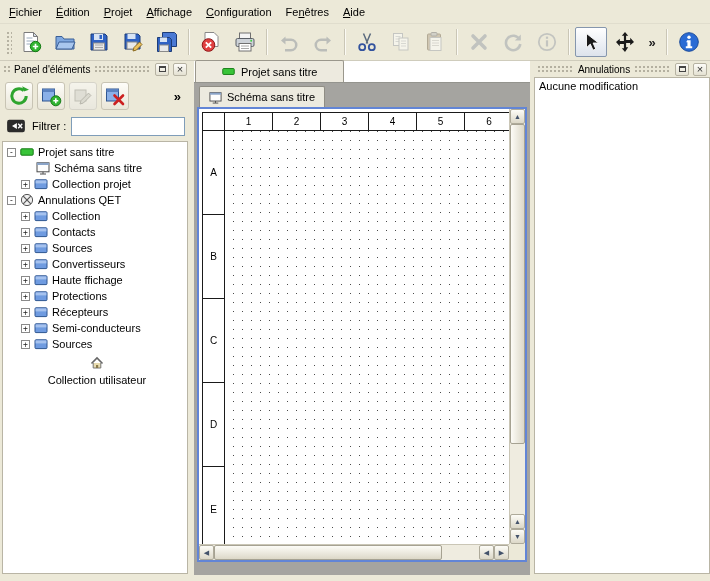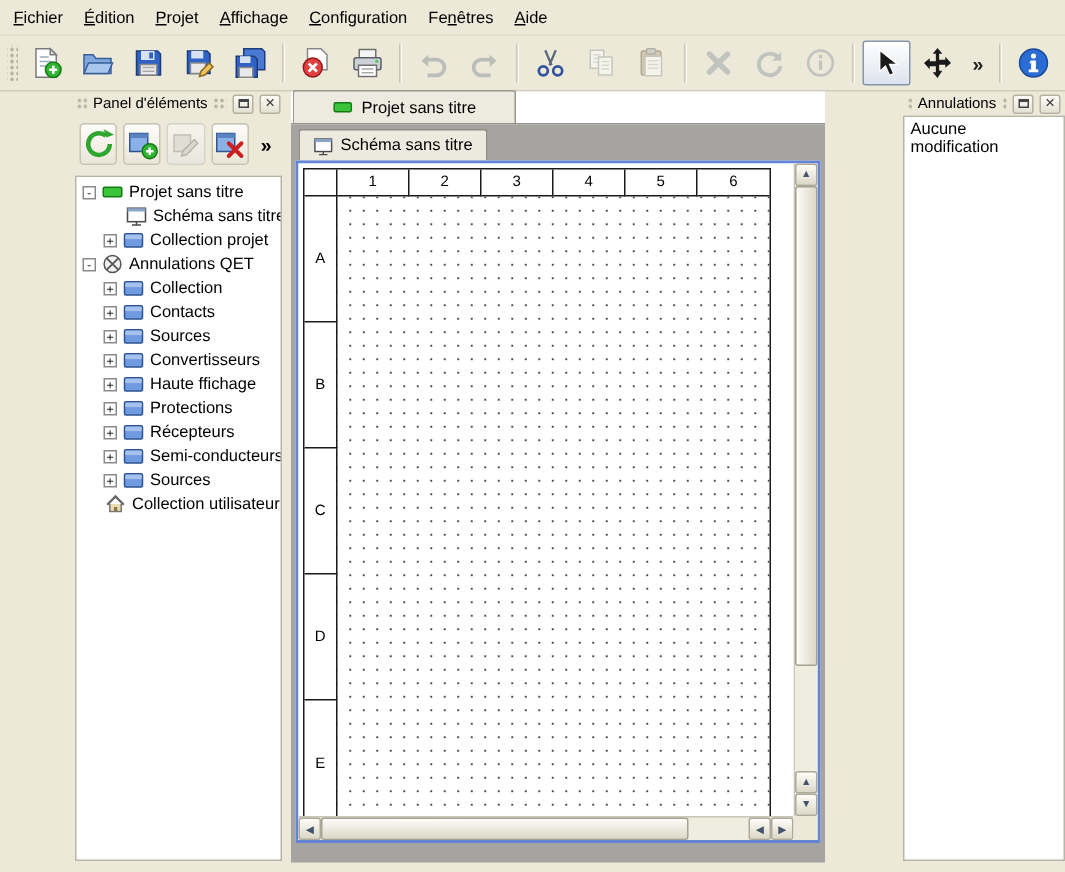--- a/index.html
+++ b/index.html
@@ -17,23 +17,23 @@
 .tsep{width:2px;height:26px;margin:0 4px;border-left:1px solid #cac6b6;border-right:1px solid #fbfaf4;}
 .tbtn{width:32px;height:30px;display:flex;align-items:center;justify-content:center;border:1px solid transparent;border-radius:2px;margin:0 1px;}
 .tbtn span,.ptbtn span,.filter-clear span,.tab-icon,.tree-icon{display:flex;}
 .tbtn svg{width:22px;height:22px;}
 .tbtn.disabled{opacity:.5;filter:grayscale(55%);}
 .tbtn.checked{border:1px solid #8596ad;background:linear-gradient(#ffffff,#dde3ec);}
 .tbtn.tbtn-text{width:18px;font-size:13px;font-weight:bold;color:#222;}
 
 
 .main{display:flex;height:520px;align-items:stretch;}
-.dock{display:flex;flex-direction:column;padding-left:48px;}
+.dock{display:flex;flex-direction:column;}
 .dock-left{width:190px;}
-.dock-right{width:156px;justify-content:space-between;}
+.dock-right{width:176px;justify-content:space-between;}
 
 
 .dock-title{height:16px;flex:none;display:flex;align-items:center;gap:4px;padding:0 3px;font-size:10px;}
 .grip{height:8px;background-image:radial-gradient(#b4b0a0 1px,transparent 1.2px);background-size:4px 4px;}
 .grip.small{width:7px;flex:none;}
 .grip.fill{flex:1;}
 .dock-right .grip.small{flex:1;width:auto;}
 .dock-btn{width:14px;height:13px;flex:none;display:flex;align-items:center;justify-content:center;font-size:10px;line-height:1;color:#333;border:1px solid #b6b2a2;background:linear-gradient(#fdfcf8,#e4e1d2);border-radius:2px;}
 .dock-btn.close::before{content:"×";font-size:11px;}
 .float-glyph{width:7px;height:6px;border:1px solid #444;border-top:2px solid #444;display:block;}
@@ -325,20 +325,33 @@
           <span>
             <svg viewBox="0 0 22 22">
               <rect x="2.5" y="4" width="12" height="12" fill="#8ab0e8" stroke="#2e5590"></rect>
               <rect x="2.5" y="4" width="12" height="3" fill="#5b82c0"></rect>
               <path d="M10.5 10.5l8.5 8.5M19 10.5l-8.5 8.5" stroke="#cc2020" stroke-width="2.6" stroke-linecap="round"></path>
             </svg>
           </span>
         </div>
         <div class="overflow-label">»</div>
       </div>
+    <div class="filter-row">
+      <span class="filter-clear">
+          <span>
+            <svg viewBox="0 0 22 18">
+              <rect x="1" y="2" width="20" height="14" rx="2.5" fill="#2b2b2b"></rect>
+              <path d="M12 5.5L6.5 9l5.5 3.5z" fill="#fff"></path>
+              <path d="M13.5 6.5l4.5 5M18 6.5l-4.5 5" stroke="#fff" stroke-width="1.5"></path>
+            </svg>
+          </span>
+        </span>
+      <span class="filter-label">Filtrer :</span>
+      <input class="filter-input" value="" style="">
+    </div>
     <div class="tree">
         <div class="tree-row" style="padding-left: 4px;">
           <span class="expander">-</span>
           <span class="tree-icon">
             <svg viewBox="0 0 14 14">
               <rect x="0.8" y="3.8" width="12.4" height="6.4" rx="1" fill="#39c439" stroke="#157a15"></rect>
             </svg>
           </span>
           <span>Projet sans titre</span>
         </div>
@@ -456,21 +469,21 @@
         <div class="tree-row" style="padding-left: 18px;">
           <span class="expander">+</span>
           <span class="tree-icon">
             <svg viewBox="0 0 14 14">
               <rect x="1" y="2.8" width="12" height="8.8" rx="1" fill="#6f9be0" stroke="#2e5590"></rect>
               <rect x="1.6" y="3.4" width="10.8" height="3" fill="#a6c2ee"></rect>
             </svg>
           </span>
           <span>Sources</span>
         </div>
-        <div class="tree-row" style="padding-left: 4px;">
+        <div class="tree-row" style="padding-left: 4px; flex-direction: column;">
           <span class="tree-spacer"></span>
           <span class="tree-icon">
             <svg viewBox="0 0 14 14">
               <path d="M1.5 7.5L7 2l5.5 5.5" fill="none" stroke="#666" stroke-width="1.6"></path>
               <path d="M3.2 7v5h7.6V7" fill="#e8dcb0" stroke="#777"></path>
               <rect x="6" y="9" width="2.2" height="3" fill="#8a7a4a"></rect>
             </svg>
           </span>
           <span>Collection utilisateur</span>
         </div>

